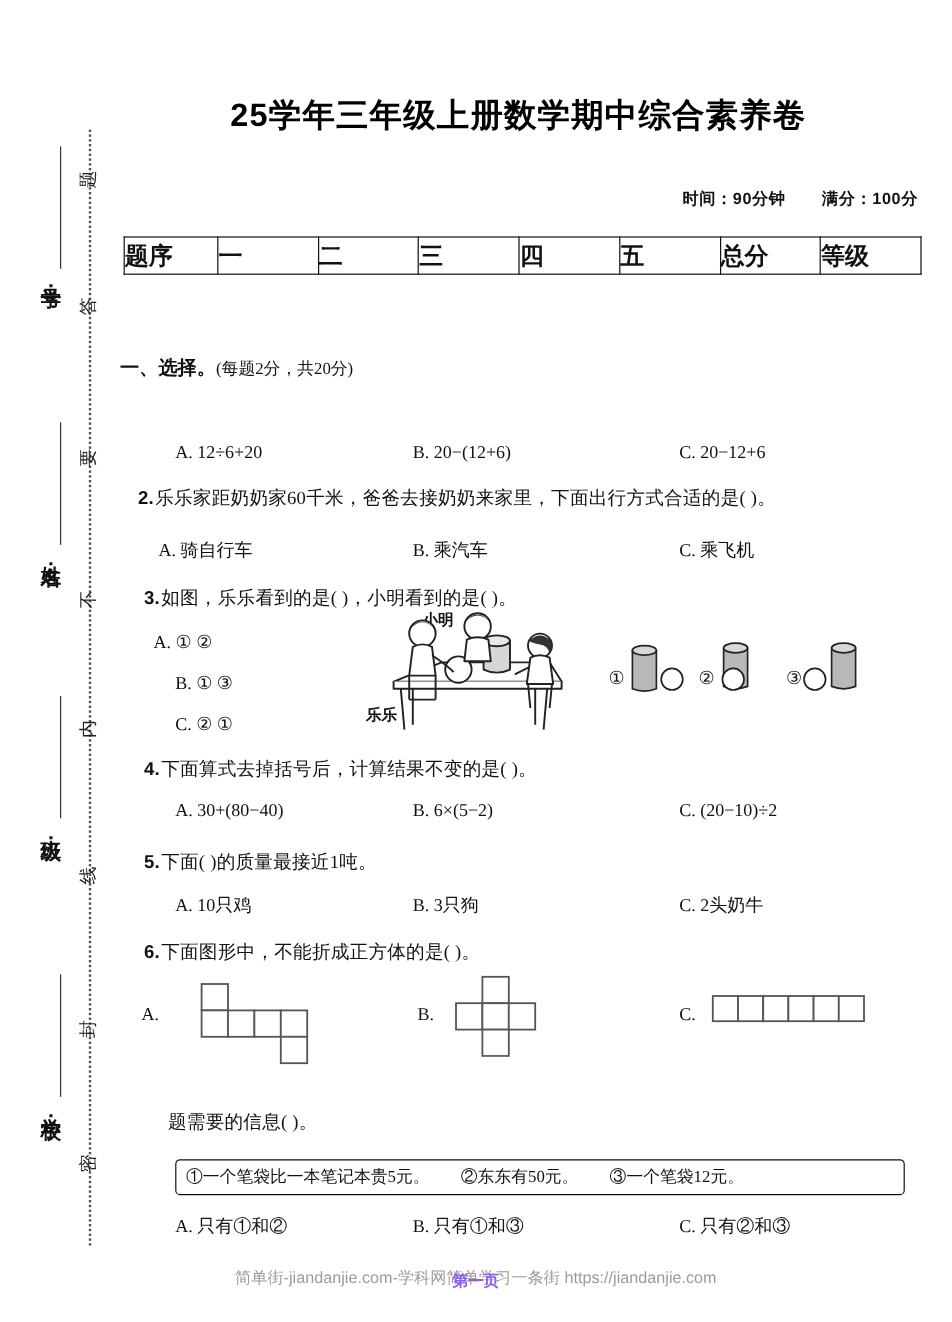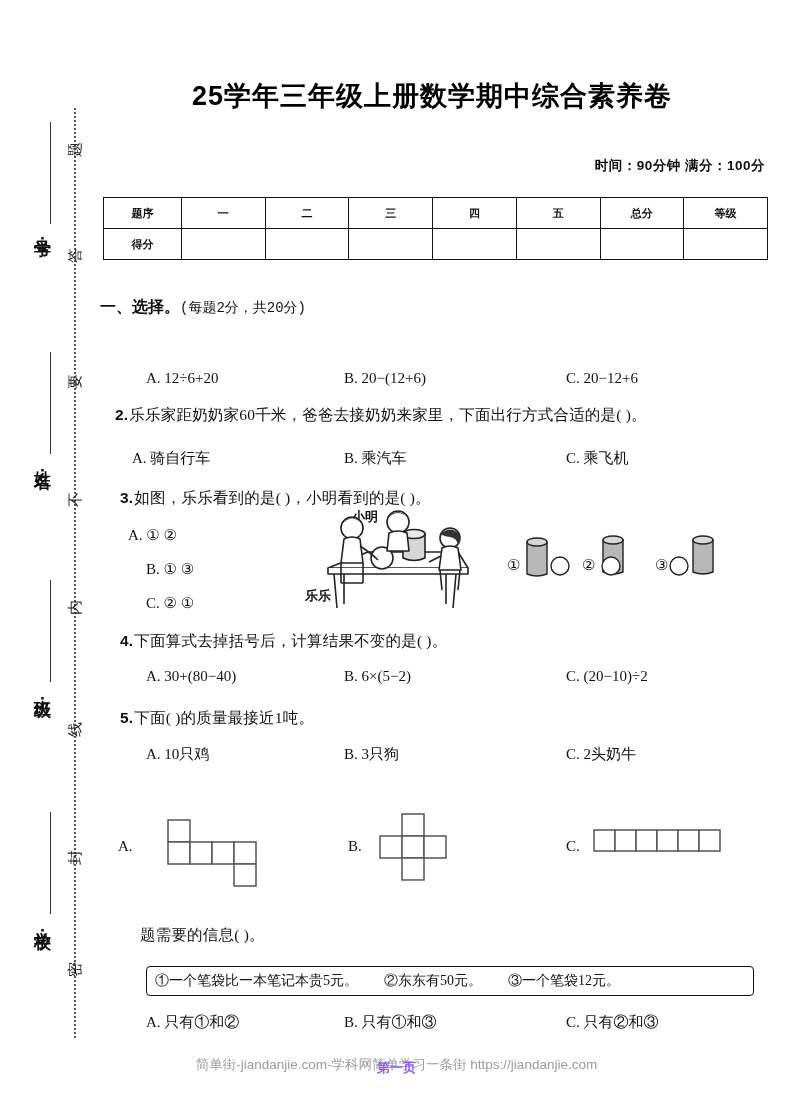--- a/index.html
+++ b/index.html
@@ -73,54 +73,53 @@
     color: #000;
   }
   .meta-line {
     position: absolute;
     right: 28px; top: 157px;
     font-size: 13.5px;
     font-weight: bold;
     font-family: "Liberation Sans", sans-serif;
     letter-spacing: 0.5px;
   }
-  .meta-line span { margin-left: 0; }
+  .meta-line span { margin-left: 26px; }
 
   
   .score-table {
     position: absolute;
     left: 103px; top: 197px;
     width: 665px;
     border-collapse: collapse;
     table-layout: fixed;
   }
   .score-table td {
     border: 1.3px solid #111;
     height: 31px;
-    text-align: center;
     vertical-align: middle;
-    font-size: 11px;
+    font-size: 20px;
     font-weight: bold;
     font-family: "Liberation Sans", sans-serif;
   }
   .score-table td.head-cell { width: 78px; }
 
   
   .sec-head {
     position: absolute;
     left: 100px;
     font-size: 16px;
     font-weight: bold;
     font-family: "Liberation Sans", sans-serif;
     white-space: nowrap;
   }
   .sec-head .pts {
     font-size: 14px;
     font-weight: normal;
-    font-family: Liberation Mono, monospace;
+    font-family: Liberation Serif, serif;
   }
   .q {
     position: absolute;
     left: 120px;
     font-size: 15.5px;
     white-space: nowrap;
     letter-spacing: 0.2px;
   }
   .q .num { font-weight: bold; font-family: "Liberation Sans", sans-serif; margin-right: 1px;}
   .opt {
@@ -228,30 +227,20 @@
         <tr>
       <td class="head-cell">题序</td>
       <td>一</td>
       <td>二</td>
       <td>三</td>
       <td>四</td>
       <td>五</td>
       <td>总分</td>
       <td>等级</td>
     </tr>
-    <tr>
-      <td class="head-cell">得分</td>
-      <td></td>
-      <td></td>
-      <td></td>
-      <td></td>
-      <td></td>
-      <td></td>
-      <td></td>
-    </tr>
   </tbody>
     </table>
 
   <div class="sec-head" style="top:297px">
     <span>一、选择。</span><span class="pts">(每题2分，共20分)</span>
   </div>
 
   <div class="opt" style="left:146px; top:370px">A. 12÷6+20</div>
   <div class="opt" style="left:344px; top:370px">B. 20−(12+6)</div>
   <div class="opt" style="left:566px; top:370px">C. 20−12+6</div>
@@ -337,20 +326,23 @@
   <div class="opt" style="left:344px; top:668px">B. 6×(5−2)</div>
   <div class="opt" style="left:566px; top:668px">C. (20−10)÷2</div>
 
   <div class="q" style="top:708px">
     <span class="num">5.</span><span>下面(        )的质量最接近1吨。</span>
   </div>
   <div class="opt" style="left:146px; top:745px">A. 10只鸡</div>
   <div class="opt" style="left:344px; top:745px">B. 3只狗</div>
   <div class="opt" style="left:566px; top:745px">C. 2头奶牛</div>
 
+  <div class="q" style="top:783px">
+    <span class="num">6.</span><span>下面图形中，不能折成正方体的是(        )。</span>
+  </div>
 
   <div class="net-lab" style="left:118px; top:838px">A.</div>
   <div class="net" style="left:150px; top:818px">
     <svg width="110" height="70" viewBox="0 0 110 70">
       <g fill="#fff" stroke="#555" stroke-width="1.5">
         <rect x="18" y="2" width="22" height="22"></rect>
         <rect x="18" y="24" width="22" height="22"></rect>
         <rect x="40" y="24" width="22" height="22"></rect>
         <rect x="62" y="24" width="22" height="22"></rect>
         <rect x="84" y="24" width="22" height="22"></rect>

